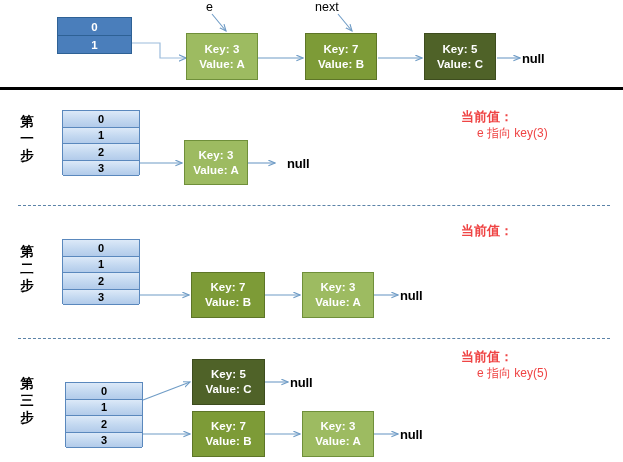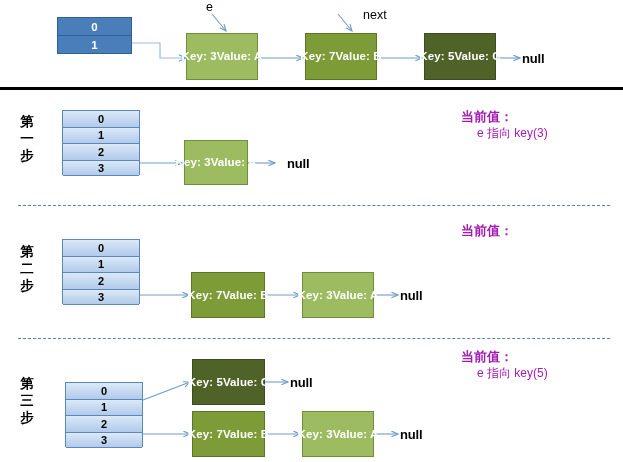--- a/index.html
+++ b/index.html
@@ -31,21 +31,21 @@
   
   .node {
     position: absolute;
     box-sizing: border-box;
     color: #ffffff;
     font-weight: bold;
     font-size: 11.5px;
     line-height: 15px;
     text-align: center;
     display: flex;
-    flex-direction: row;
+    flex-direction: column;
     justify-content: center;
     align-items: center;
     letter-spacing: 0.1px;
   }
   .node .ln { white-space: nowrap; }
   .node.light  { background: #9dbb61; border: 1.5px solid #6f8f3a; }
   .node.medium { background: #7d9b37; border: 1.5px solid #5d7527; }
   .node.dark   { background: #4f6228; border: 1.5px solid #3d4c1e; }
 
   
@@ -96,21 +96,21 @@
     width: 22px;
     text-align: center;
     font-size: 13.5px;
     font-weight: bold;
     color: #000000;
     line-height: 17px;
   }
   .steplbl span { display: block; }
 
   
-  .ann { position: absolute; color: #a21caf; }
+  .ann { position: absolute; color: #ef4444; }
   .ann .title {
     font-size: 13px;
     font-weight: bold;
     line-height: 17px;
     white-space: nowrap;
   }
   .ann .row {
     font-size: 12px;
     line-height: 16px;
     white-space: nowrap;
@@ -163,21 +163,21 @@
     <path d="M265,434 L300,434" fill="none" stroke="#6f9cc6" stroke-width="1.1" marker-end="url(#ah)"></path>
     <path d="M374,434 L398,434" fill="none" stroke="#6f9cc6" stroke-width="1.1" marker-end="url(#ah)"></path>
   </svg>
 
   <div class="arr" style="left:57px; top:17px; width:75px; height:37px;">
     <div class="cell" style="height:18px;">0</div>
     <div class="cell" style="height:17px;">1</div>
   </div>
 
   <div class="lbl ptr" style="left:206px; top:0px;">e</div>
-  <div class="lbl ptr" style="left:315px; top:8px;margin-left:48px;">next</div>
+  <div class="lbl ptr" style="left:315px; top:0px;">next</div>
 
   <div class="node light" style="left:186px; top:33px; width:72px; height:47px;">
     <div class="ln">Key: 3</div>
     <div class="ln">Value: A</div>
   </div>
   <div class="node medium" style="left:305px; top:33px; width:72px; height:47px;">
     <div class="ln">Key: 7</div>
     <div class="ln">Value: B</div>
   </div>
   <div class="node dark" style="left:424px; top:33px; width:72px; height:47px;">

